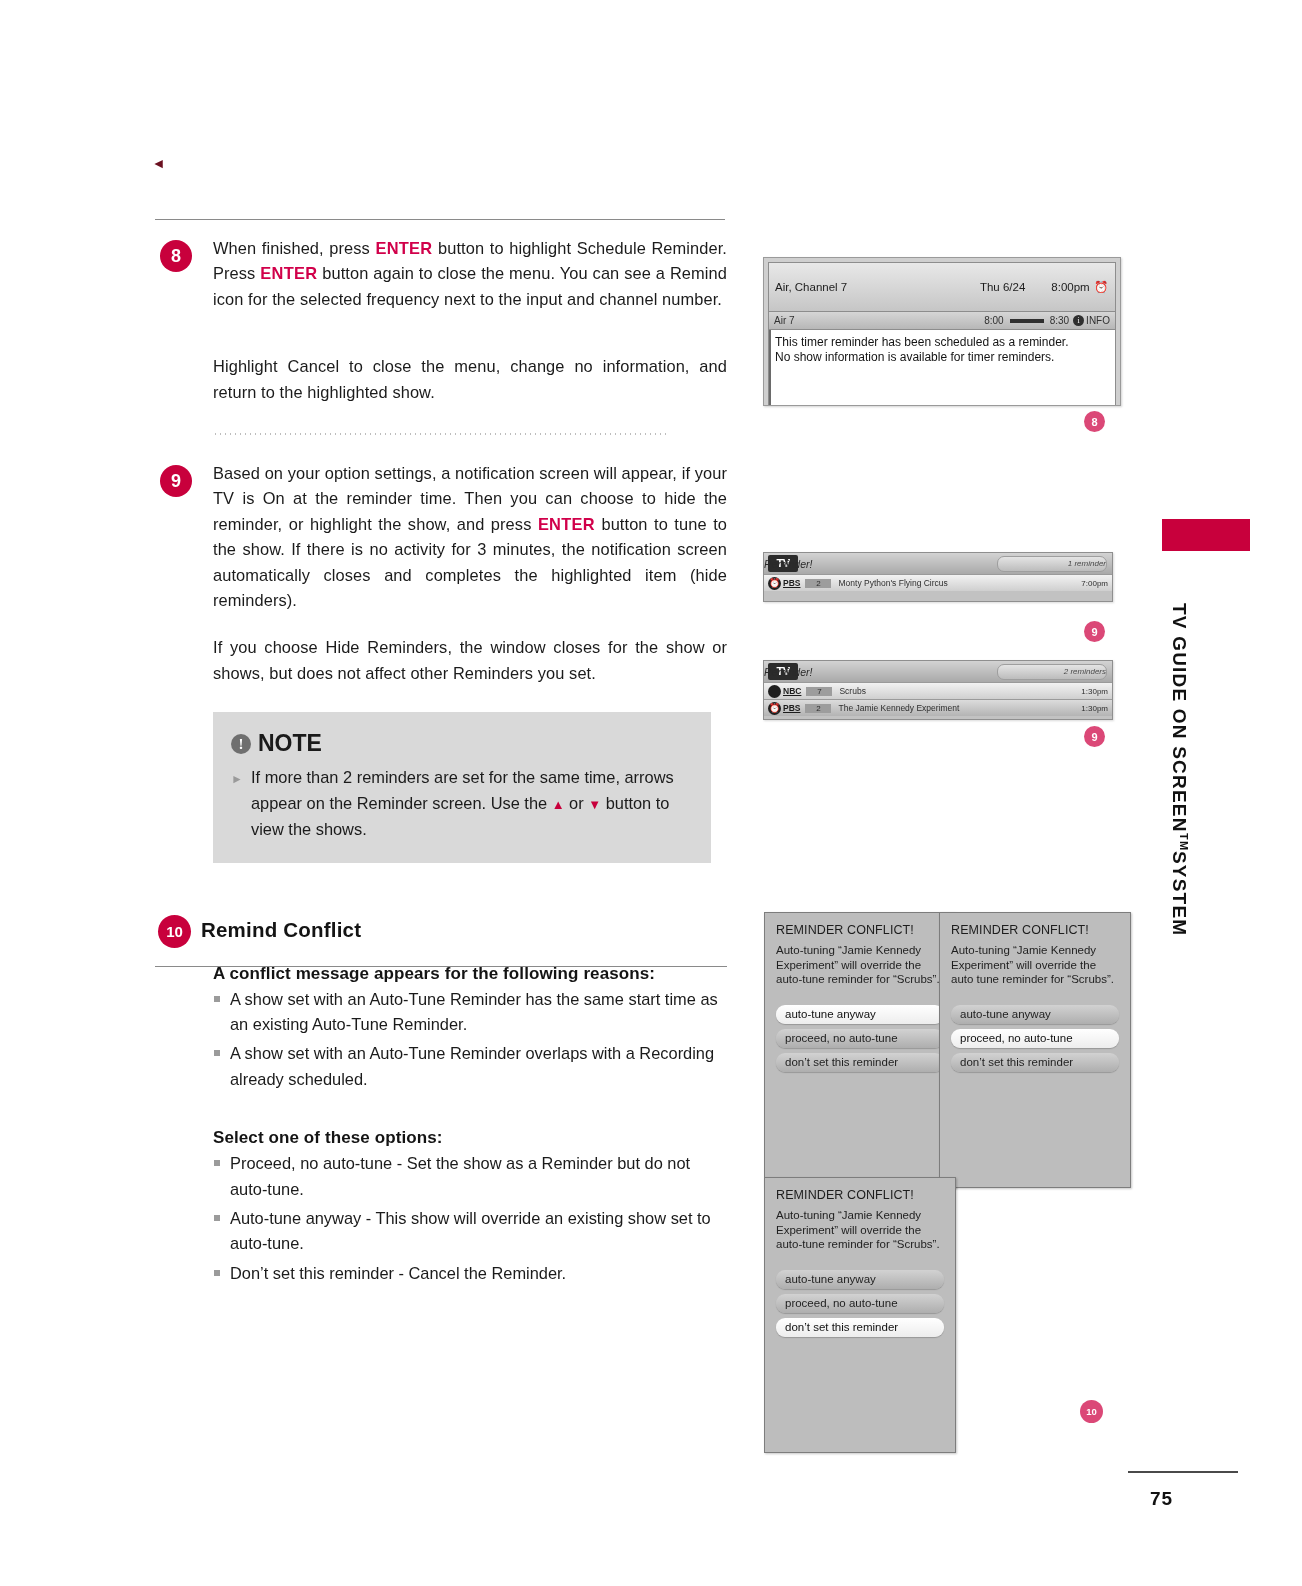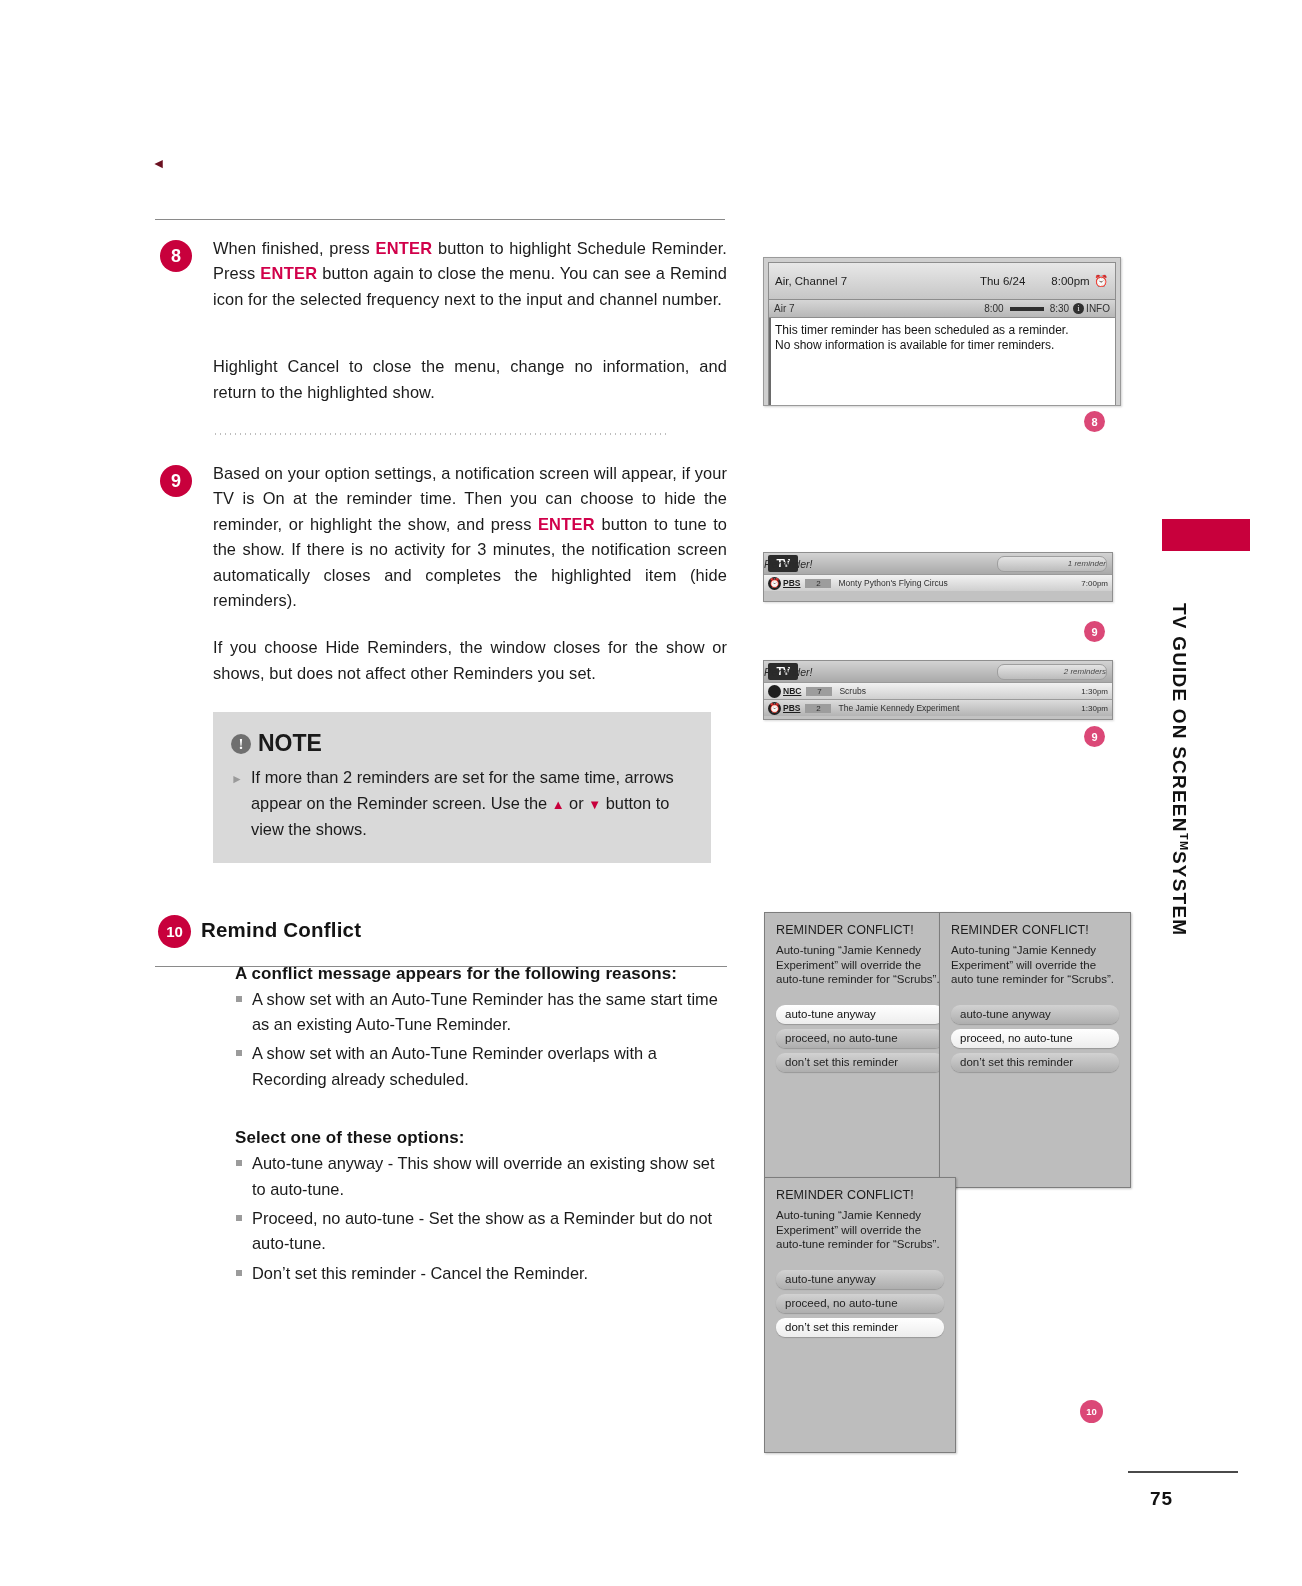--- a/index.html
+++ b/index.html
@@ -106,21 +106,21 @@
   .tri-up{color:#c8003c;font-size:13px;}
   .tri-dn{color:#c8003c;font-size:13px;}
 
   
   .sec10{position:relative;margin-top:30px;}
   .sec10 .badge{left:3px;top:0px;width:33px;height:33px;}
   .sec10-title{
     margin-left:46px;font-size:20.5px;font-weight:bold;color:#141414;
     padding-top:3px;letter-spacing:.2px;
   }
-  .sub{margin-left:80px;margin-top:22px;}
+  .sub{margin-left:58px;margin-top:22px;}
   .sub-h{
     font-size:17px;font-weight:bold;color:#141414;margin-bottom:3px;
     letter-spacing:.1px;
   }
   .bullets{list-style:none;margin:0;padding:0;}
   .bullets li{
     position:relative;padding-left:17px;
     font-size:16.4px;line-height:25.4px;color:#1b1b1b;
     margin-bottom:4px;
   }
@@ -139,21 +139,21 @@
     border:1px solid #9a9a9a;
     box-shadow:1px 1px 2px rgba(0,0,0,.18);
     font-family:"Liberation Sans", sans-serif;
     overflow:hidden;
   }
   .tv1{left:763px;top:257px;width:348px;height:139px;padding:4px;}
   .tv1 .row1{
     display:flex;align-items:center;
     background:linear-gradient(#e8e8e8,#c6c6c6);
     border:1px solid #8d8d8d;
-    height:20px;padding:8px 6px;font-size:11.5px;color:#1d1d1d;
+    height:20px;padding:14px 6px;font-size:11.5px;color:#1d1d1d;
   }
   .tv1 .row1 .spacer{flex:1;}
   .tv1 .row1 .d1{margin-right:26px;}
   .tv1 .row1 .d2{margin-right:5px;}
   .tv1 .row2{
     display:flex;align-items:center;
     background:linear-gradient(#d6d6d6,#b7b7b7);
     border:1px solid #8d8d8d;border-top:none;
     height:17px;padding:0 5px;font-size:10px;color:#303030;
   }
@@ -317,22 +317,22 @@
           <li>A show set with an Auto-Tune Reminder has the same start time as an existing Auto-Tune Reminder.</li>
           <li>A show set with an Auto-Tune Reminder overlaps with a Recording already scheduled.</li>
         </ul>
       </div>
 
       <div class="gap"></div>
 
       <div class="sub" style="margin-top:10px">
         <div class="sub-h">Select one of these options:</div>
         <ul class="bullets">
+          <li>Proceed, no auto-tune - Set the show as a Reminder but do not auto-tune.</li>
           <li>Auto-tune anyway - This show will override an existing show set to auto-tune.</li>
-          <li>Proceed, no auto-tune - Set the show as a Reminder but do not auto-tune.</li>
           <li>Don’t set this reminder - Cancel the Reminder.</li>
         </ul>
       </div>
     </div>
 
   </div>
 
   <div class="fig tvshot tv1">
     <div class="row1">
       <span>Air, Channel 7</span>

